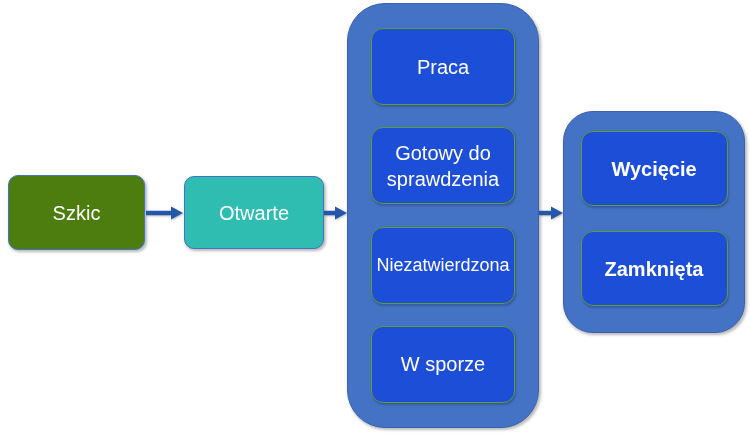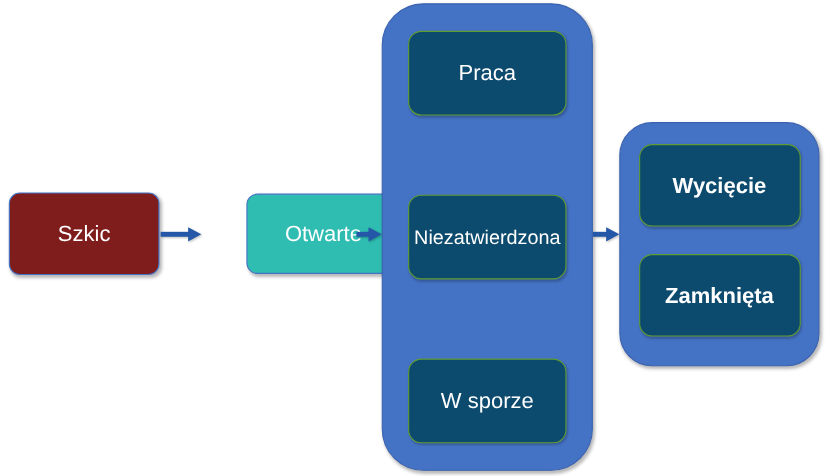--- a/index.html
+++ b/index.html
@@ -22,27 +22,26 @@
     justify-content: center;
     text-align: center;
     color: #ffffff;
     font-size: 20px;
     line-height: 26px;
     border-radius: 10px;
     box-shadow: 1.5px 2px 3px rgba(0,0,0,0.28);
     box-sizing: border-box;
   }
   .node-green {
-    background: #7f1d1d;
+    background: #4d7c0f;
     border: 1px solid #4472C4;
   }
   .node-teal {
     background: #2FBDB2;
     border: 1px solid #4472C4;
-    margin-left: 40px;
   }
   .node-szkic   { left: 8px;   top: 175px; width: 137px; height: 75px; }
   .node-otwarte { left: 184px; top: 176px; width: 140px; height: 73px; }
 
   .group {
     position: absolute;
     background: #4472C4;
     border: 1px solid #3A62B0;
     box-sizing: border-box;
     box-shadow: 1.5px 2px 3px rgba(0,0,0,0.28);
@@ -66,21 +65,21 @@
     font-weight: bold;
   }
   .inner-node {
     display: flex;
     align-items: center;
     justify-content: center;
     text-align: center;
     color: #ffffff;
     font-size: 20px;
     line-height: 26px;
-    background: #0c4a6e;
+    background: #1d4ed8;
     border: 1px solid #5F9C33;
     border-radius: 12px;
     box-sizing: border-box;
     box-shadow: 1px 1.5px 2px rgba(0,0,0,0.2);
   }
   .group-1 .inner-node { width: 144px; height: 77px; }
   .group-2 .inner-node { width: 147px; height: 75px; }
   .inner-node.small-text { font-size: 18px; }
 
   .flow-arrow {
@@ -112,20 +111,23 @@
 
   <svg class="flow-arrow arrow-2" width="23" height="16" viewBox="0 0 23 16">
     <line x1="0" y1="8" x2="12" y2="8" stroke="#2457A8" stroke-width="4.5"></line>
     <polygon points="11,1.5 23,8 11,14.5" fill="#2457A8"></polygon>
   </svg>
 
   <div class="group group-1">
     <div class="inner-node">
       <span>Praca</span>
     </div>
+    <div class="inner-node">
+      <span>Gotowy do sprawdzenia</span>
+    </div>
     <div class="inner-node small-text">
       <span>Niezatwierdzona</span>
     </div>
     <div class="inner-node">
       <span>W sporze</span>
     </div>
   </div>
 
   <svg class="flow-arrow arrow-3" width="24" height="16" viewBox="0 0 24 16">
     <line x1="0" y1="8" x2="13" y2="8" stroke="#2457A8" stroke-width="4.5"></line>

